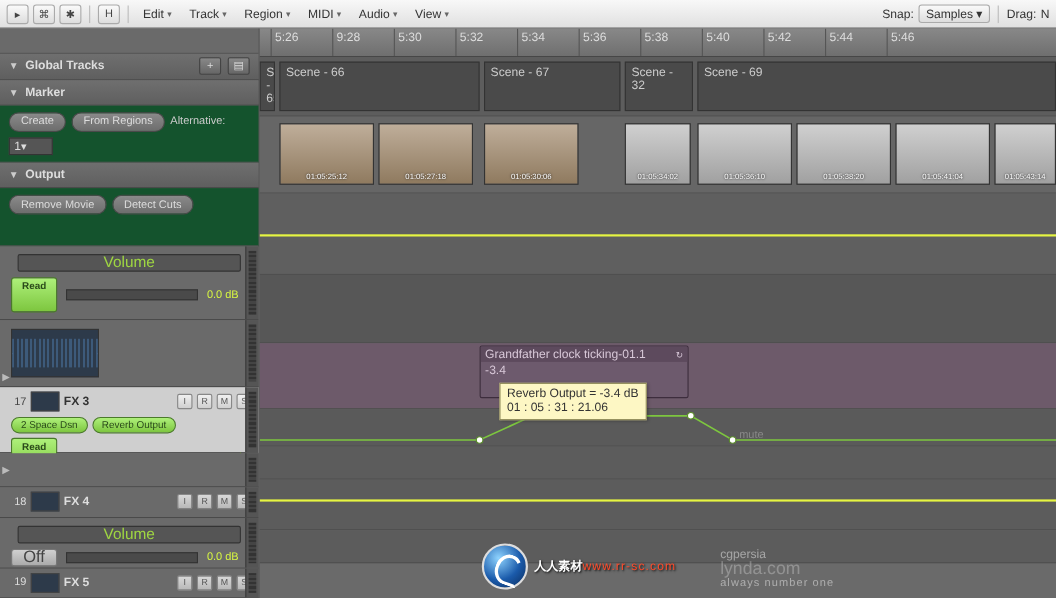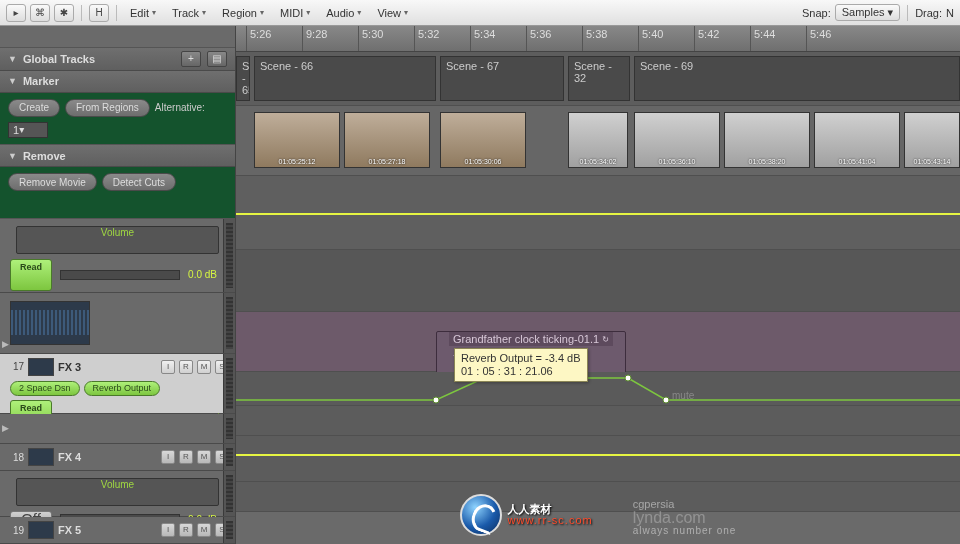--- a/index.html
+++ b/index.html
@@ -22,21 +22,21 @@
 .section-header .label { flex: 1; font-weight: bold; font-size: 11px; }
 .section-header .sq-btn { width: 20px; height: 16px; background: linear-gradient(#888,#666); border: 1px solid #444; border-radius: 2px; display: flex; align-items: center; justify-content: center; color: #ddd; font-size: 10px; }
 
 .section-body { background: #14532d; padding: 6px 8px; display: flex; flex-wrap: wrap; gap: 5px; border-bottom: 1px solid #555; }
 .side-btn { height: 18px; padding: 0 10px; background: linear-gradient(#8a8a8a,#6d6d6d); border: 1px solid #4a4a4a; border-radius: 9px; color: #ddd; display: inline-flex; align-items: center; font-size: 10px; }
 .side-label { color: #ccc; font-size: 10px; display: inline-flex; align-items: center; }
 .side-select { height: 16px; width: 40px; background: #555; border: 1px solid #333; color: #ddd; display: inline-flex; align-items: center; padding: 0 4px; font-size: 10px; }
 
 .track-header { background: #6a6a6a; border-bottom: 1px solid #4a4a4a; padding: 4px 6px; position: relative; }
 .track-header.selected { background: #cfcfcf; }
-.volume-bar { height: 28px; margin: 3px 10px; background: #555; border: 1px solid #333; border-radius: 2px; text-align: center; color: #9fd642; font-size: 10px; line-height: 12px; }
+.volume-bar { height: 16px; margin: 3px 10px; background: #555; border: 1px solid #333; border-radius: 2px; text-align: center; color: #9fd642; font-size: 14px; line-height: 12px; }
 .track-row { display: flex; align-items: center; gap: 4px; padding: 2px 4px; }
 .read-btn { width: 42px; height: 32px; background: linear-gradient(#aef07a,#7dc63f); border: 1px solid #4a7a2a; border-radius: 3px; color: #2a4a1a; font-size: 9px; font-weight: bold; text-align: center; line-height: 14px; }
 .off-btn { width: 42px; height: 16px; background: linear-gradient(#d0d0d0,#aaa); border: 1px solid #777; border-radius: 3px; color: #444; font-size: 15px; text-align: center; line-height: 14px; }
 .db-readout { color: #d6f542; font-size: 10px; margin-left: auto; padding-right: 8px; }
 .green-pill { height: 15px; padding: 0 8px; background: linear-gradient(#aef07a,#7dc63f); border: 1px solid #4a7a2a; border-radius: 8px; color: #2a4a1a; font-size: 9px; line-height: 13px; }
 .waveform-thumb { width: 80px; height: 44px; background: #2d3a4a; border: 1px solid #333; margin: 4px; position: relative; overflow: hidden; }
 .waveform-thumb::before { content:""; position:absolute; left:0; right:0; top:50%; height:1px; background:#6a8cba; }
 .waveform-thumb .wf { position:absolute; left:0; right:0; top:20%; bottom:20%; background: repeating-linear-gradient(90deg,#3d5a7a 0 2px,#2d3a4a 2px 4px); }
 
 .track-num-row { display:flex; align-items:center; gap:4px; }
@@ -68,33 +68,33 @@
 .lane.fx-vol { height: 46px; background: #5c5c5c; }
 
 .marker-block { position: absolute; top: 4px; bottom: 4px; background: #4a4a4a; border: 1px solid #333; color: #ccc; font-size: 10px; padding: 3px 5px; }
 .marker-block.cut { width: 14px; overflow:hidden; }
 .thumb { position:absolute; top:6px; width:86px; height:56px; background:linear-gradient(#bfae9a,#8f7a5f); border:1px solid #333; }
 .thumb.dark { background: linear-gradient(#d0d0d0,#a0a0a0); }
 .thumb .ts { position:absolute; bottom:2px; left:0; right:0; text-align:center; color:#fff; font-size:7px; text-shadow:0 0 2px #000; }
 
 .yellow-line { position:absolute; left:0; right:0; top:50%; height:2px; background:#e6f542; }
 
-.region { position:absolute; top:19px; height:48px; background:#6d5a6d; border:1px solid #3d2d3d; border-radius:2px; color:#d8c8d8; font-size:9px; padding:2px 16px; overflow:hidden; }
+.region { position:absolute; top:2px; height:48px; background:#6d5a6d; border:1px solid #3d2d3d; border-radius:2px; color:#d8c8d8; font-size:9px; padding:2px 4px; overflow:hidden; }
 .region .title { background:#5d4a5d; margin:-2px -4px 2px -4px; padding:1px 4px; font-size:9px; display:flex; align-items:center; }
 .region .loop { margin-left:auto; font-size:8px; }
 
 .tooltip { position:absolute; background:#fdf7c4; border:1px solid #8a8555; padding:3px 6px; color:#333; font-size:10px; line-height:13px; box-shadow:1px 1px 3px rgba(0,0,0,0.3); z-index:10; }
 .auto-node { position:absolute; width:7px; height:7px; background:#fff; border:1px solid #5a8c2a; border-radius:50%; transform:translate(-50%,-50%); }
 .mute-label { position:absolute; color:#888; font-size:10px; }
 
 .watermarks { position:absolute; bottom:8px; left:0; right:0; display:flex; justify-content:center; align-items:flex-end; gap:40px; pointer-events:none; }
 .wm-center { color:#fff; font-size:20px; font-weight:bold; text-shadow:1px 1px 2px #000; display:flex; align-items:center; gap:6px; }
 .wm-center .orb { width:42px; height:42px; border-radius:50%; background:radial-gradient(circle at 35% 30%,#8fd4ff,#1a5aaa 55%,#0a2a5a); border:2px solid #ddd; position:relative; }
 .wm-center .orb::after{content:"";position:absolute;left:10px;top:8px;width:18px;height:22px;border:3px solid #fff;border-right-color:transparent;border-radius:50% 50% 0 50%;transform:rotate(20deg);}
-.wm-center .txt { display:flex; flex-direction:column; line-height:1; }
+.wm-center .txt { display:flex; flex-direction:row; line-height:1; }
 .wm-center .sub { font-size:11px; color:#ff4a2a; font-weight:normal; letter-spacing:1px; }
 .wm-right { color:rgba(255,255,255,0.45); font-size:24px; font-weight:400; text-align:left; line-height:1; }
 .wm-right .sub { font-size:10px; letter-spacing:1px; }
 </style>
 </head>
 <body>
 
 <div class="toolbar-top">
   <div class="tool-btn">▸</div>
   <div class="tool-btn">⌘</div>
@@ -151,21 +151,21 @@
     </div>
     <div class="section-body">
       <span class="side-btn">Create</span>
       <span class="side-btn">From Regions</span>
       <span class="side-label">Alternative:</span>
       <span class="side-select"><span>1</span> ▾</span>
     </div>
 
     <div class="section-header">
       <span class="disc">▼</span>
-      <span class="label">Remove</span>
+      <span class="label">Output</span>
     </div>
     <div class="section-body" style="height:58px;">
       <span class="side-btn">Remove Movie</span>
       <span class="side-btn">Detect Cuts</span>
     </div>
 
     <div class="track-header" style="height:74px; position:relative;">
       <div class="volume-bar">Volume</div>
       <div class="track-row">
         <span class="read-btn">Read</span>

